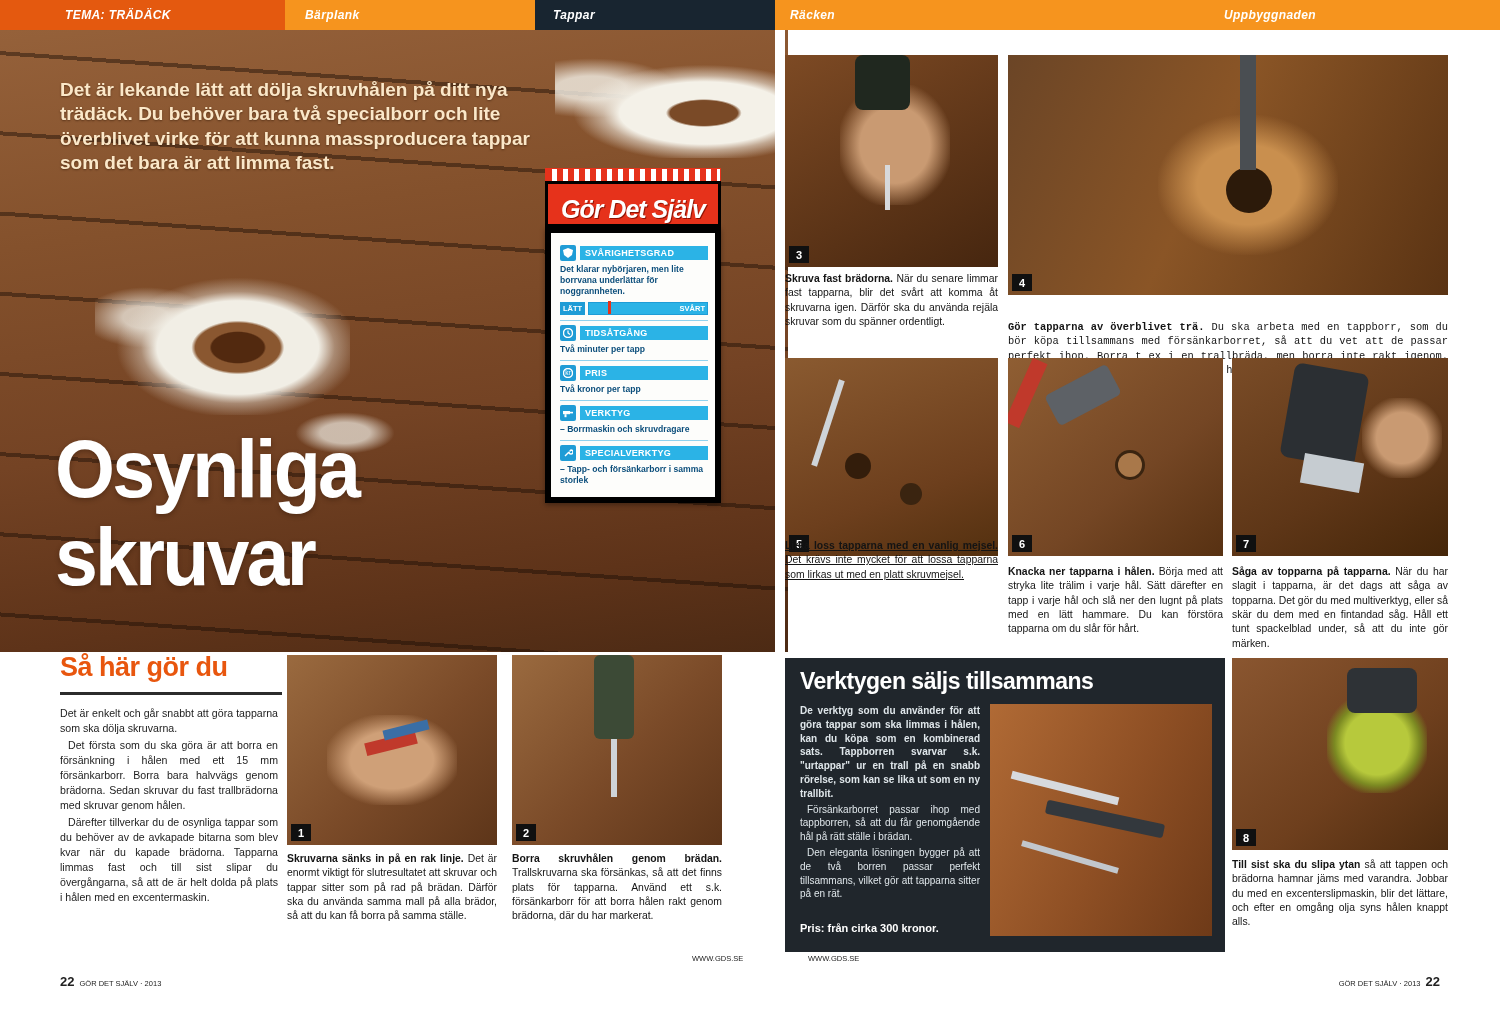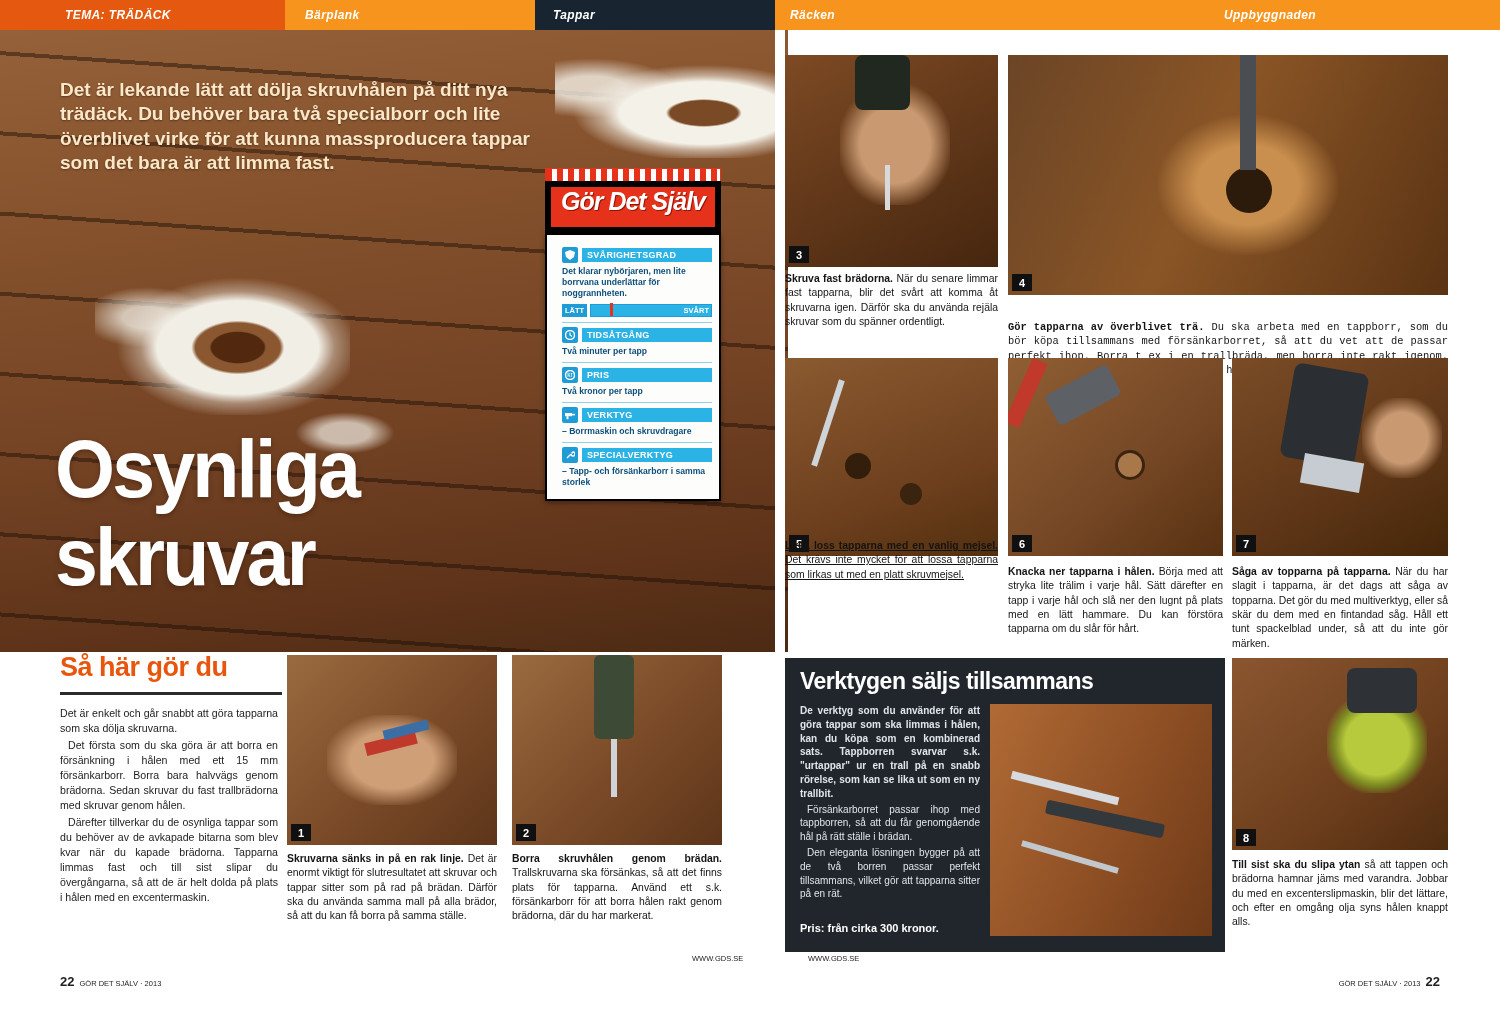--- a/index.html
+++ b/index.html
@@ -27,25 +27,25 @@
          font-size:19px;line-height:1.28;font-weight:bold;color:#fbe8c9;
          text-shadow:0 1px 2px rgba(60,30,10,.6);}
   
   .headline{position:absolute;left:55px;color:#fff;font-weight:800;
             font-size:82px;letter-spacing:-3px;line-height:1;
             text-shadow:0 2px 6px rgba(50,25,8,.45);transform:scaleX(.94);transform-origin:left;}
   
   .badge-wrap{position:absolute;left:545px;top:168px;width:176px;}
   .badge-checker{height:12px;background:repeating-linear-gradient(90deg,#e6321b 0 6px,#fff 6px 11px);
                  border:1px solid #e6321b;border-bottom:none;}
-  .badge-red{height:40px;background:#e6321b;border:6px solid #000000;display:flex;align-items:flex-start;justify-content:center;}
+  .badge-red{height:40px;background:#e6321b;border:3px solid #000000;display:flex;align-items:flex-end;justify-content:center;}
   .badge-red span{color:#fff;font-style:italic;font-weight:800;font-size:25px;letter-spacing:-1px;
                   text-shadow:1px 1px 0 #8e1405;}
-  .infobox{background:#fdfdfb;border:2px solid #000000;box-shadow:0 2px 5px rgba(0,0,0,.35);
-           padding:8px 7px 6px 15px;}
+  .infobox{background:#fdfdfb;border:6px solid #000000;box-shadow:0 2px 5px rgba(0,0,0,.35);
+           padding:8px 7px 6px 9px;}
   .ib-sec{border-bottom:1px solid #8fd2ee;padding:4px 0 5px 0;}
   .ib-sec:last-child{border-bottom:none;}
   .ib-head{display:flex;align-items:center;gap:4px;margin-bottom:3px;}
   .ib-ico{width:16px;height:16px;background:#1f9cd6;border-radius:2px;display:flex;
           align-items:center;justify-content:center;flex:0 0 16px;}
   .ib-title{background:#2bb3e6;color:#fff;font-weight:bold;font-size:9px;letter-spacing:.3px;
             padding:2px 5px;flex:1;}
   .ib-text{font-size:8.6px;line-height:1.3;color:#0d4f7c;font-weight:bold;}
   .scale{display:flex;align-items:center;gap:3px;margin-top:4px;}
   .sc-l,.sc-r{background:#1f9cd6;color:#fff;font-size:7.5px;font-weight:bold;padding:2px 3px;}

